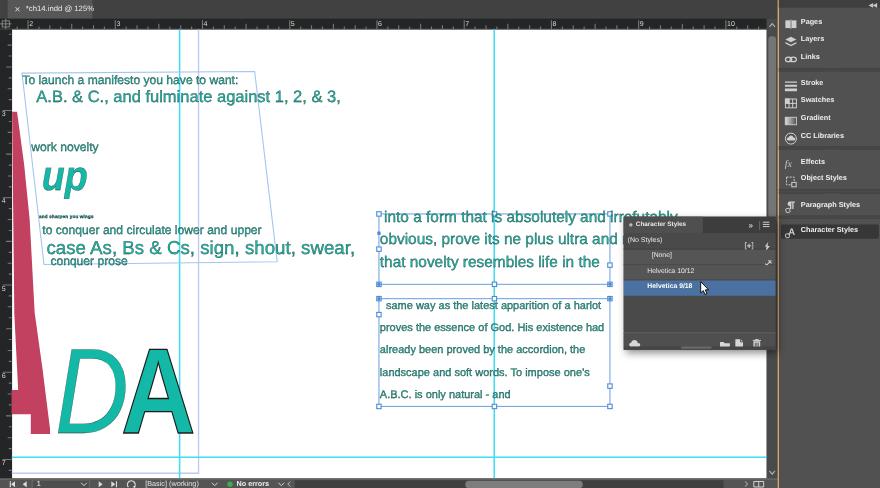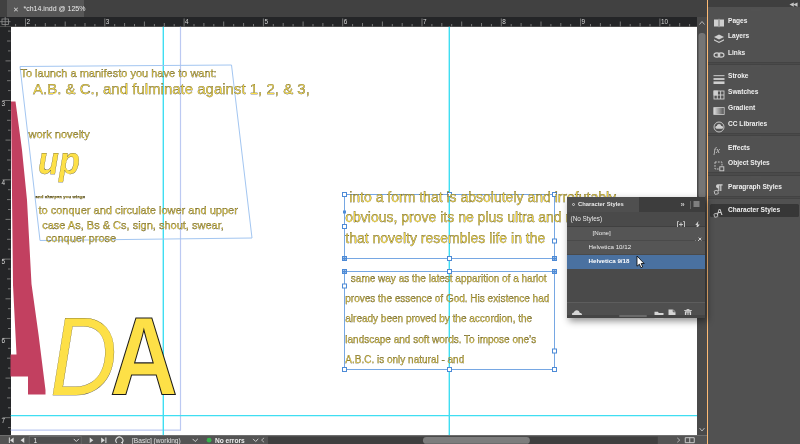--- a/index.html
+++ b/index.html
@@ -85,28 +85,28 @@
   <g fill="#4d8ad6">
    <rect x="343" y="210.5" width="3" height="3"></rect>
    <circle cx="344.5" cy="258.5" r="1.6"></circle>
           <circle cx="554.5" cy="258.5" r="1.6"></circle>
    <circle cx="344.5" cy="271.5" r="1.6"></circle>
           <circle cx="554.5" cy="271.5" r="1.6"></circle>
   </g>
  </g>
 </svg>
 
-<div style="position:absolute;left:0;top:0;width:724px;height:444px;font-family:'Liberation Sans',sans-serif;color:#fde047;-webkit-text-stroke:0.25px #1b1b1b">
+<div style="position:absolute;left:0;top:0;width:724px;height:444px;font-family:'Liberation Sans',sans-serif;color:#14b8a6;-webkit-text-stroke:0.25px #1b1b1b">
  <div style="position:absolute;left:20.4px;top:66.4px;font-size:11px;line-height:15px;white-space:nowrap">To launch a manifesto you have to want:</div>
  <div style="position:absolute;left:33px;top:81.3px;font-size:15px;line-height:15px;white-space:nowrap">A.B. &amp; C., and fulminate against 1, 2, &amp; 3,</div>
  <div style="position:absolute;left:28.5px;top:127.2px;font-size:11px;line-height:15px;white-space:nowrap">work novelty</div>
  <div style="position:absolute;left:37.5px;top:141.6px;font-size:38px;line-height:38px;font-weight:bold;font-style:italic;white-space:nowrap;transform:scaleX(0.9);transform-origin:0 0">up</div>
  <div style="position:absolute;left:35.5px;top:194.3px;font-size:4.2px;font-weight:bold;letter-spacing:0.15px;white-space:nowrap">and sharpen you wings</div>
  <div style="position:absolute;left:38.5px;top:203.4px;font-size:11px;line-height:15px;white-space:nowrap">to conquer and circulate lower and upper</div>
- <div style="position:absolute;left:42.2px;top:217.7px;font-size:11px;line-height:15px;white-space:nowrap">case As, Bs &amp; Cs, sign, shout, swear,</div>
+ <div style="position:absolute;left:42.2px;top:217.7px;font-size:17px;line-height:15px;white-space:nowrap">case As, Bs &amp; Cs, sign, shout, swear,</div>
  <div style="position:absolute;left:45.8px;top:230.9px;font-size:11px;line-height:15px;white-space:nowrap">conquer prose</div>
  <div style="position:absolute;left:345.3px;top:187px;font-size:14px;line-height:20.3px;white-space:nowrap">&nbsp;into a form that is absolutely and irrefutably<br>obvious, prove its ne plus ultra and maintain<br>that novelty resembles life in the</div>
  <div style="position:absolute;left:345.3px;top:268.8px;font-size:10px;line-height:20.3px;white-space:nowrap">&nbsp;&nbsp;same way as the latest apparition of a harlot<br>proves the essence of God. His existence had<br>already been proved by the accordion, the<br>landscape and soft words. To impose one’s<br>A.B.C. is only natural - and</div>
  <div style="position:absolute;left:50px;top:302.4px;font-size:110.5px;line-height:110.5px;font-style:italic;white-space:nowrap;transform:scaleX(0.84);transform-origin:0 0">D</div>
  <div style="position:absolute;left:109.5px;top:302.4px;font-size:110.5px;line-height:110.5px;font-weight:bold;white-space:nowrap;transform:scaleX(0.85);transform-origin:0 0;-webkit-text-stroke:1.2px #1b1b1b">A</div>
 </div>
 
  <div style="position:absolute;left:697px;top:17px;width:10px;height:418.4px;background:#4a4a4a">
   <svg width="10" height="419" viewBox="0 0 10 419" style="position:absolute;left:0;top:0">
    <path d="M2.5 7.5 5 4.5l2.5 3" stroke="#b5b5b5" fill="none"></path>

